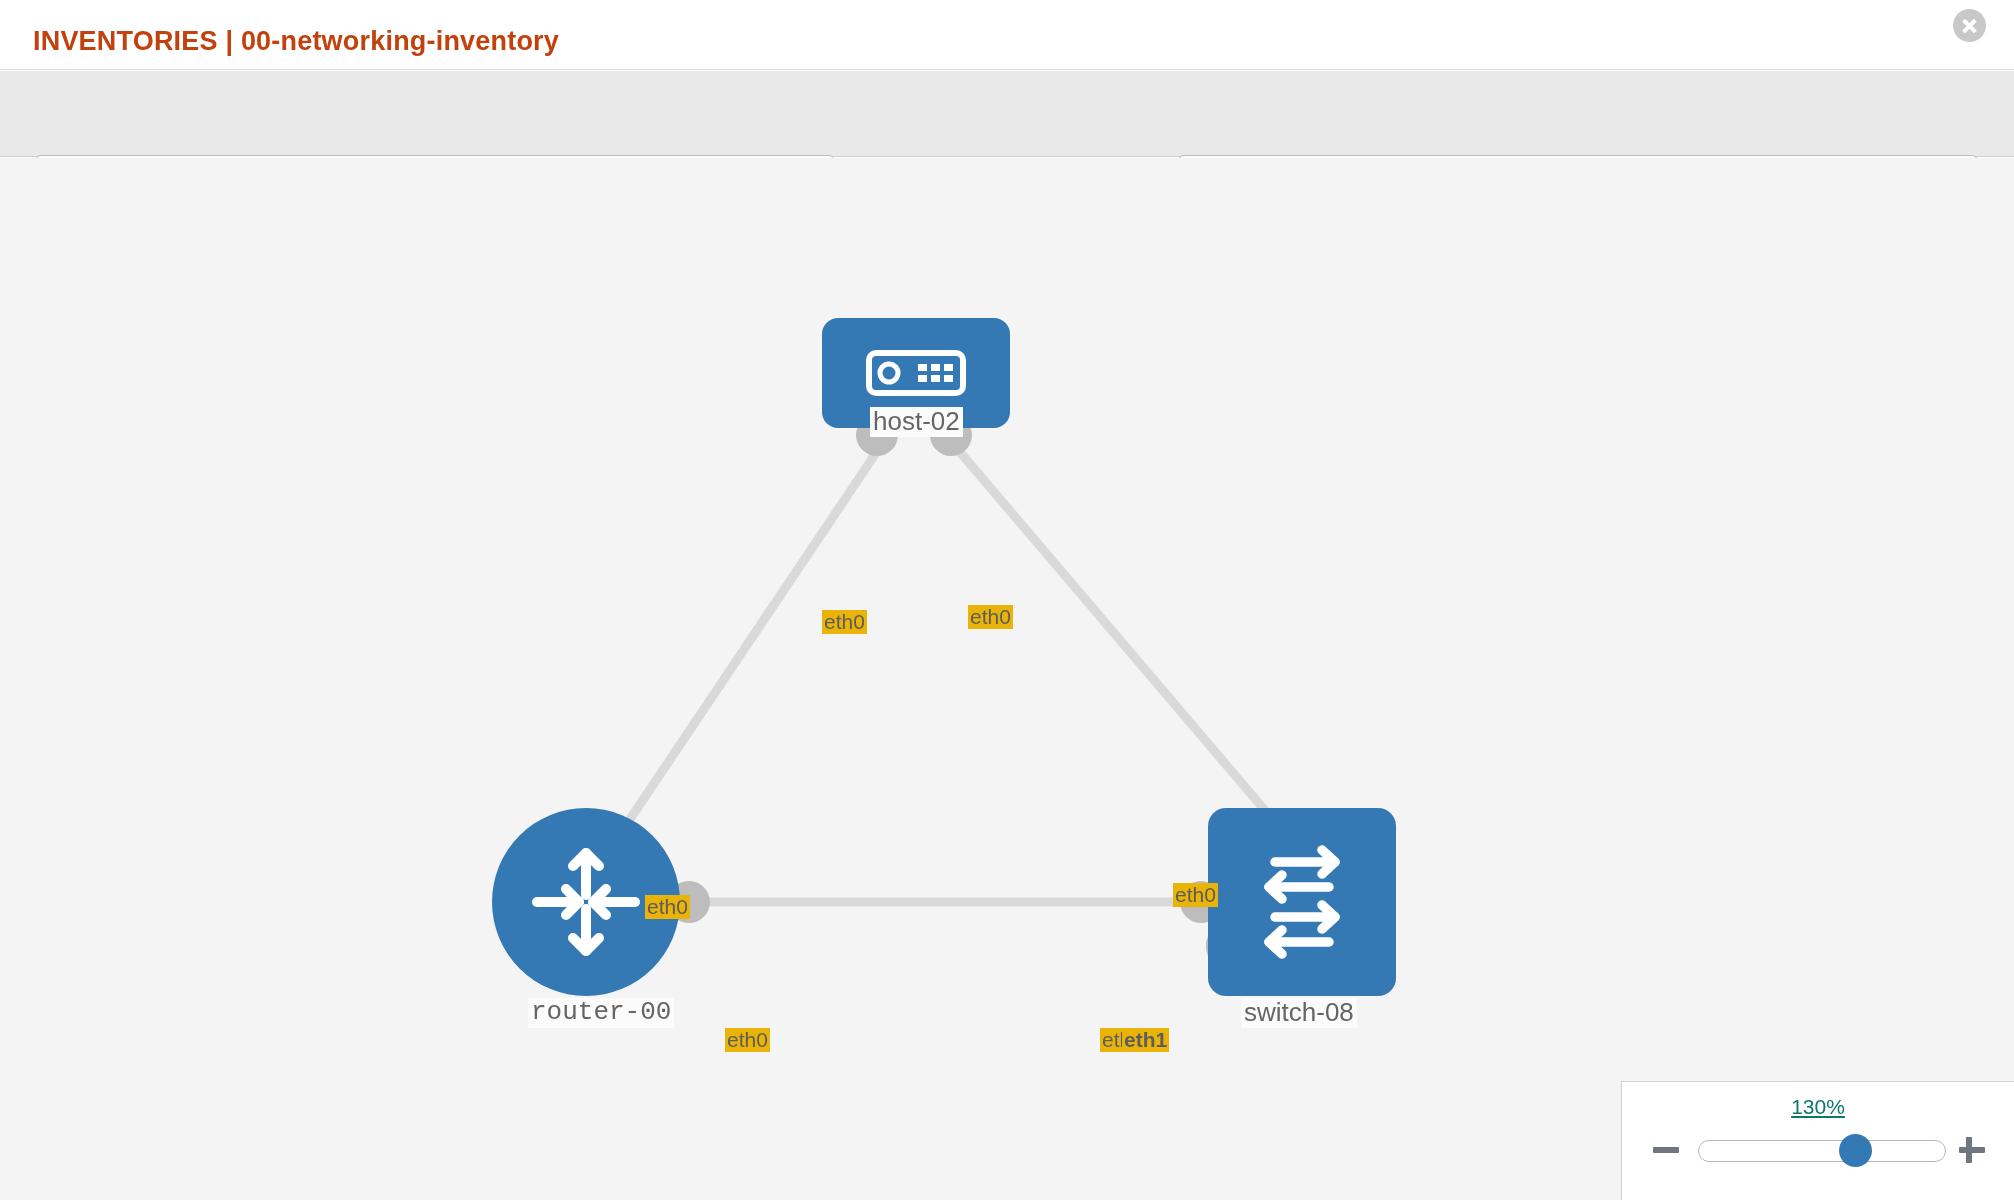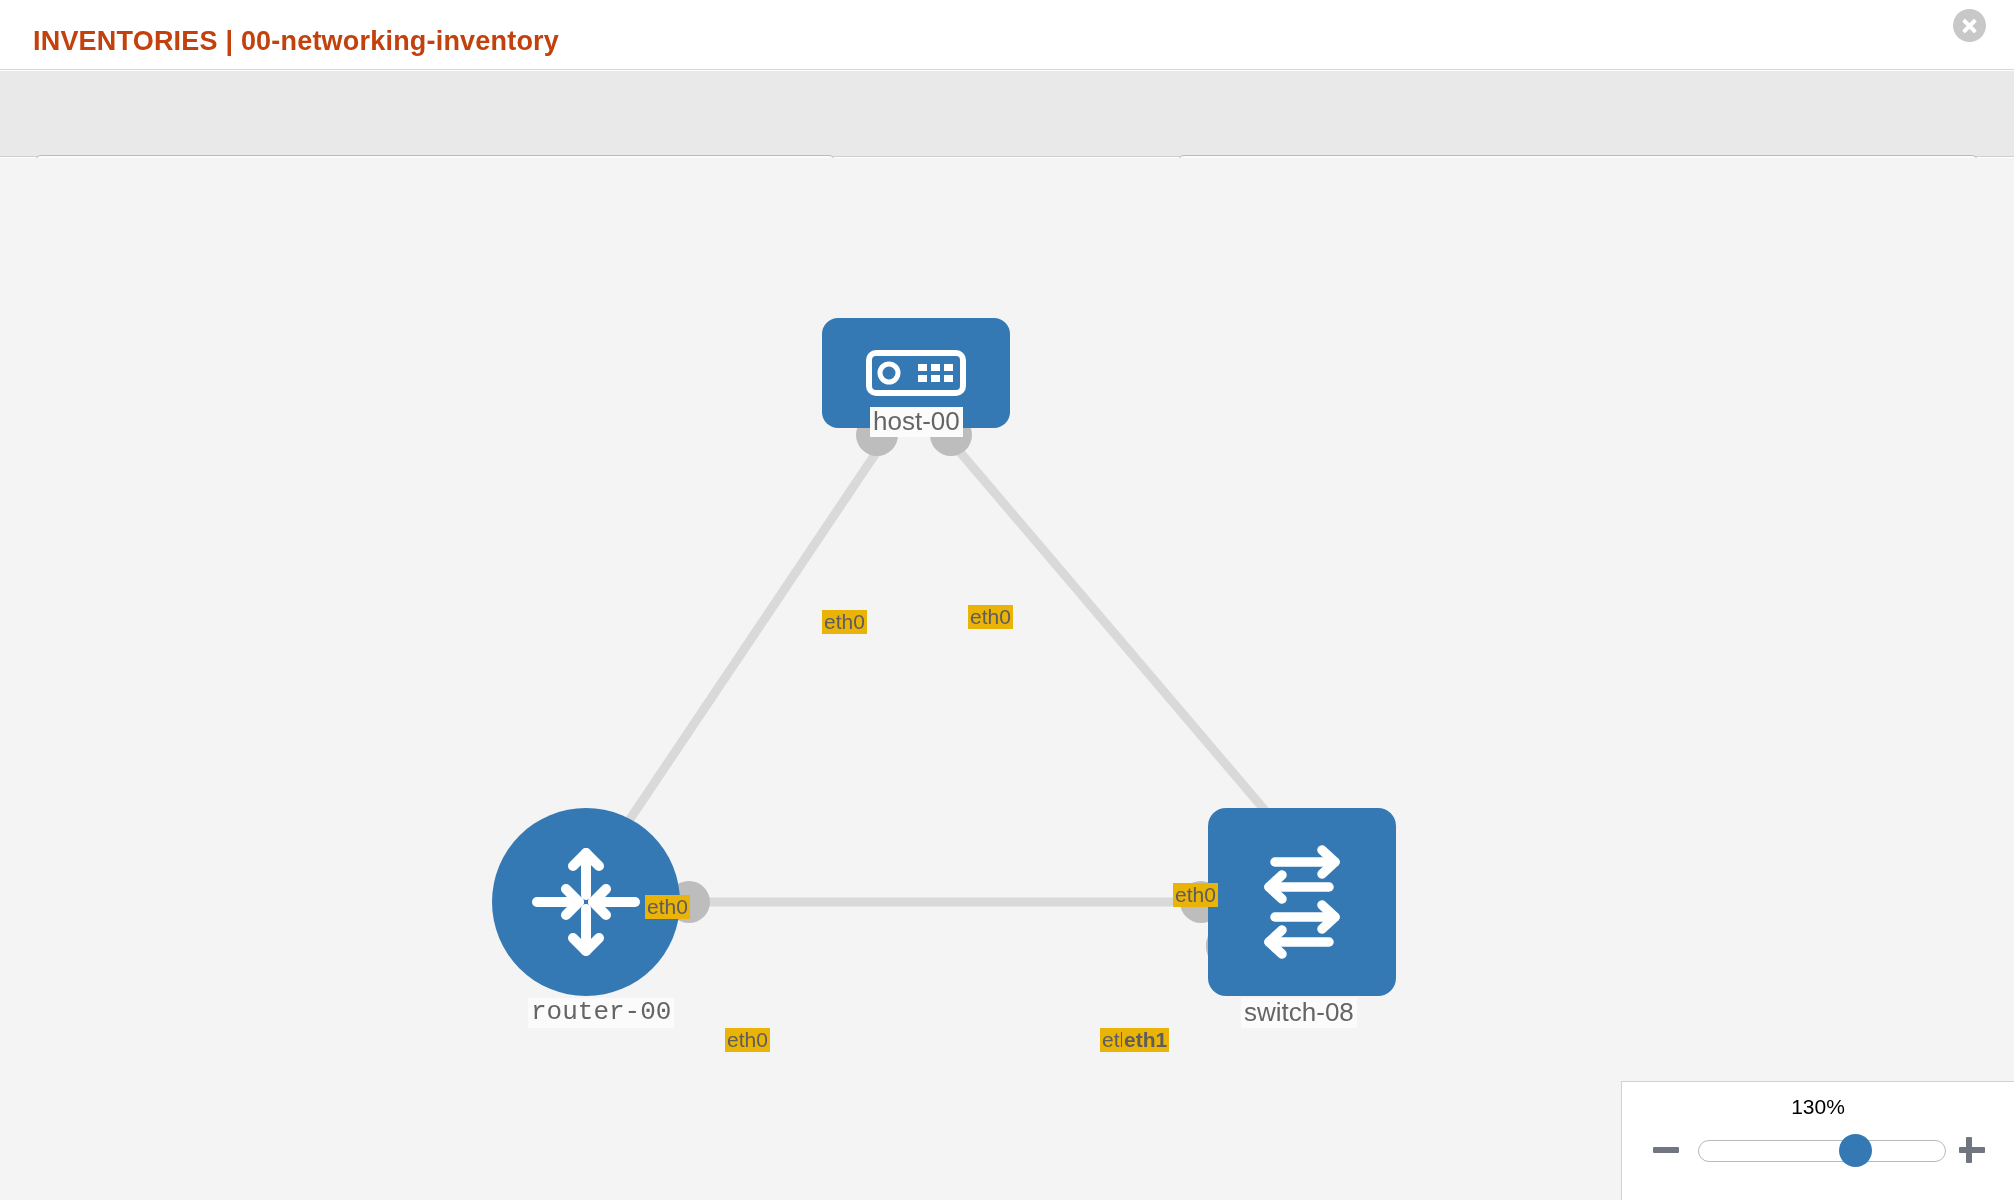--- a/index.html
+++ b/index.html
@@ -181,21 +181,22 @@
     width: 393px; height: 119px;
     background: #ffffff;
     border-top: 1px solid #d2d2d2;
     border-left: 1px solid #d2d2d2;
   }
   .zoom-value {
     position: absolute;
     left: 0; right: 0; top: 13px;
     text-align: center;
     font-size: 21px;
-    color: #000000;
+    color: #0f766e;
+    text-decoration: underline;
   }
   .zoom-row {
     position: absolute;
     left: 0; top: 48px;
     width: 393px; height: 42px;
   }
   .zoom-minus, .zoom-plus {
     position: absolute;
     top: 4px;
     width: 32px; height: 32px;
@@ -296,21 +297,21 @@
           <rect x="3" y="3" width="94" height="40" rx="7" ry="7" fill="none" stroke="#ffffff" stroke-width="6"></rect>
           <circle cx="23" cy="23" r="9" fill="none" stroke="#ffffff" stroke-width="5"></circle>
           <rect x="52" y="14" width="9" height="7" fill="#ffffff"></rect>
           <rect x="65" y="14" width="9" height="7" fill="#ffffff"></rect>
           <rect x="78" y="14" width="9" height="7" fill="#ffffff"></rect>
           <rect x="52" y="25" width="9" height="7" fill="#ffffff"></rect>
           <rect x="65" y="25" width="9" height="7" fill="#ffffff"></rect>
           <rect x="78" y="25" width="9" height="7" fill="#ffffff"></rect>
         </svg>
       </div>
-      <div class="node-label">host-00</div>
+      <div class="node-label">host-02</div>
     </div>
 
     <div class="node" id="node-router">
       <div class="node-shape">
         <svg width="118" height="118" viewBox="0 0 118 118">
           <g fill="none" stroke="#ffffff" stroke-width="10" stroke-linecap="round" stroke-linejoin="round">
 
             <path d="M59 52 L59 10"></path>
             <path d="M46 23 L59 10 L72 23"></path>
 

